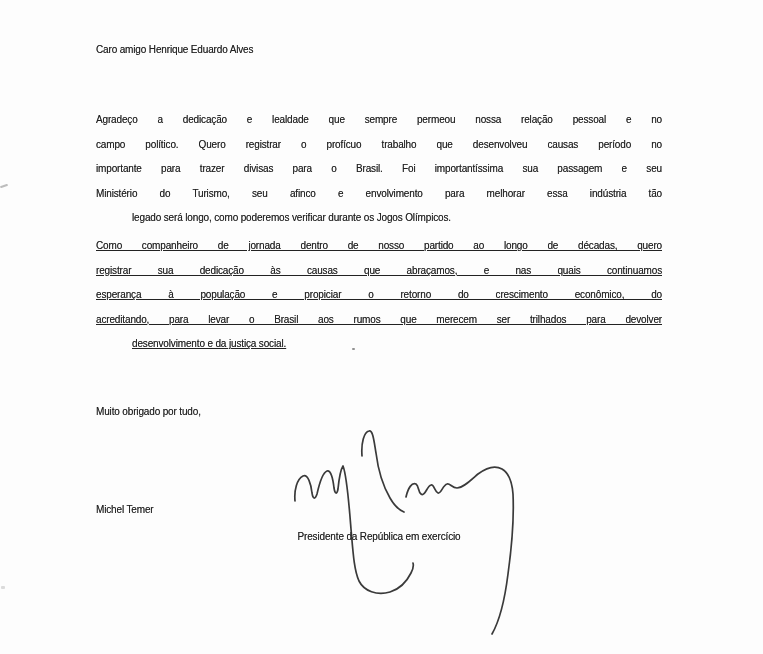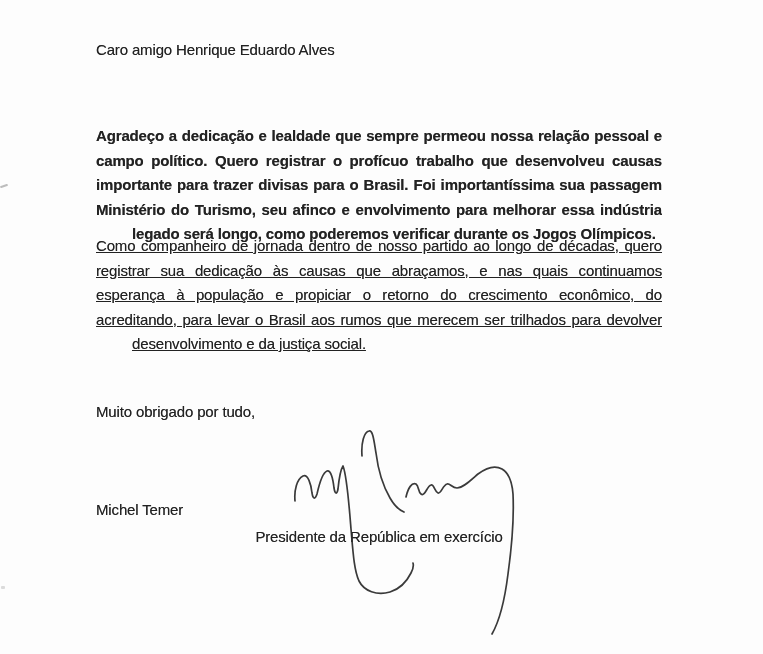--- a/index.html
+++ b/index.html
@@ -14,40 +14,40 @@
     height: 654px;
     background: var(--bg);
     overflow: hidden;
     font-family: "Liberation Sans", "DejaVu Sans", sans-serif;
     color: var(--ink);
   }
   .textline, .para, .sigblock {
     position: absolute;
     left: 96px;
     width: 566px;
-    font-size: 15px;
+    font-size: 10px;
     letter-spacing: -0.15px;
     line-height: 24.5px;
     color: var(--ink);
     text-shadow: 0 0 0.6px rgba(20,20,20,0.55);
   }
   .para .jline {
     text-align: justify;
     text-align-last: justify;
     height: 24.5px;
     overflow: hidden;
   }
   .para .lline {
     text-align: left;
     height: 24.5px;
     overflow: hidden;
     padding-left: 36px;
   }
   .salutation { top: 38px; }
-  .para1 { top: 124px; font-weight: bold; }
+  .para1 { top: 108px; }
   .para2 { top: 234px; text-decoration: underline; }
   .closing { top: 400px; }
   .sig-name { top: 498px; text-align: left; }
   .sig-title { top: 525px; text-align: center; }
   .signature-svg {
     position: absolute;
     left: 0; top: 0;
     width: 763px; height: 654px;
     pointer-events: none;
   }

